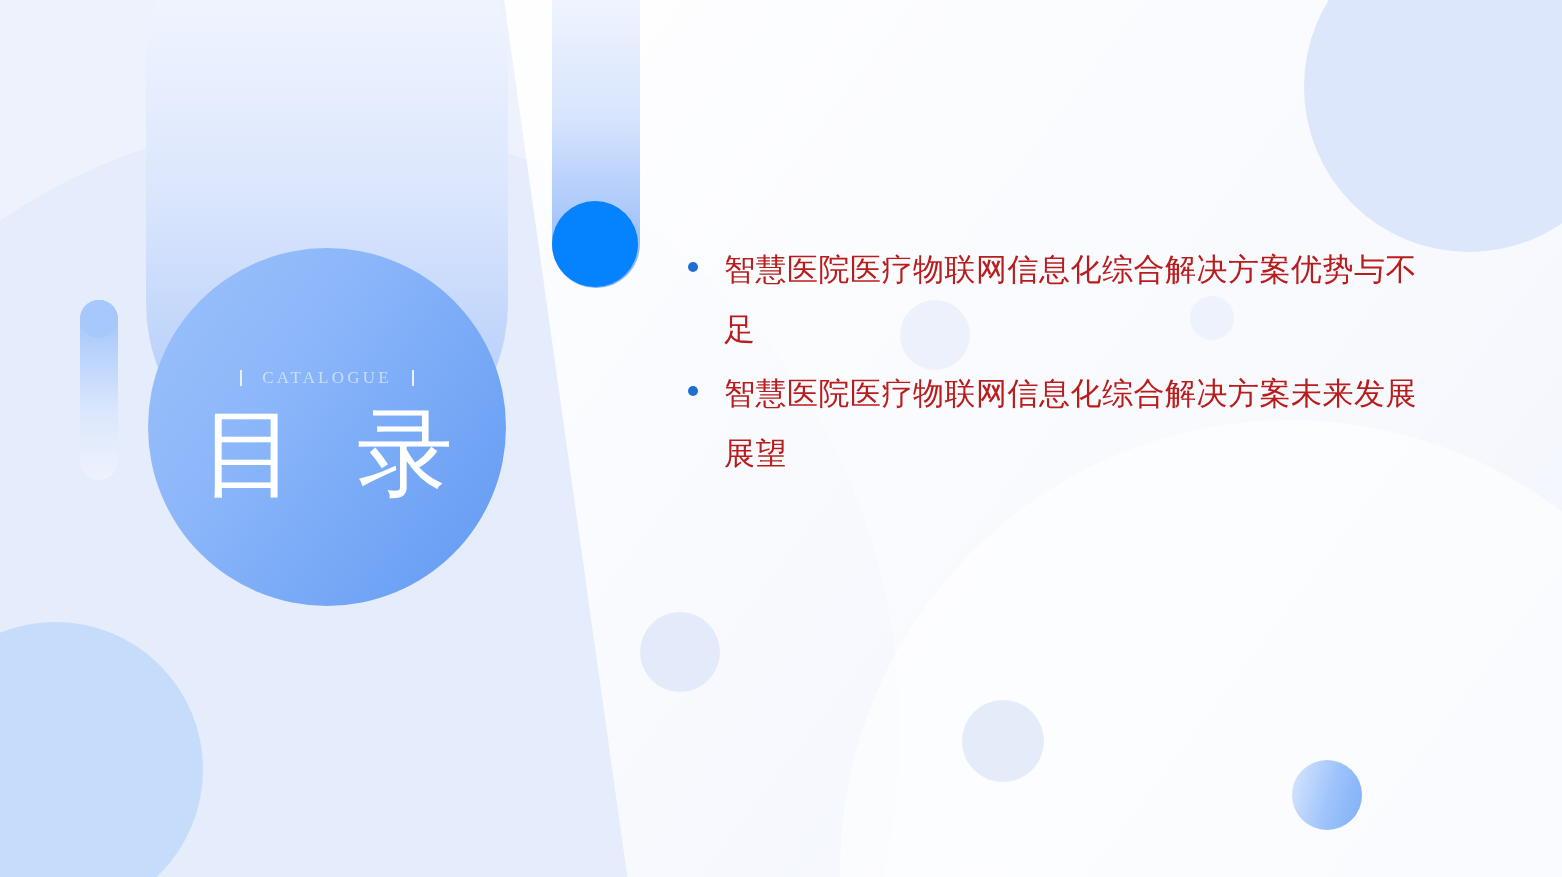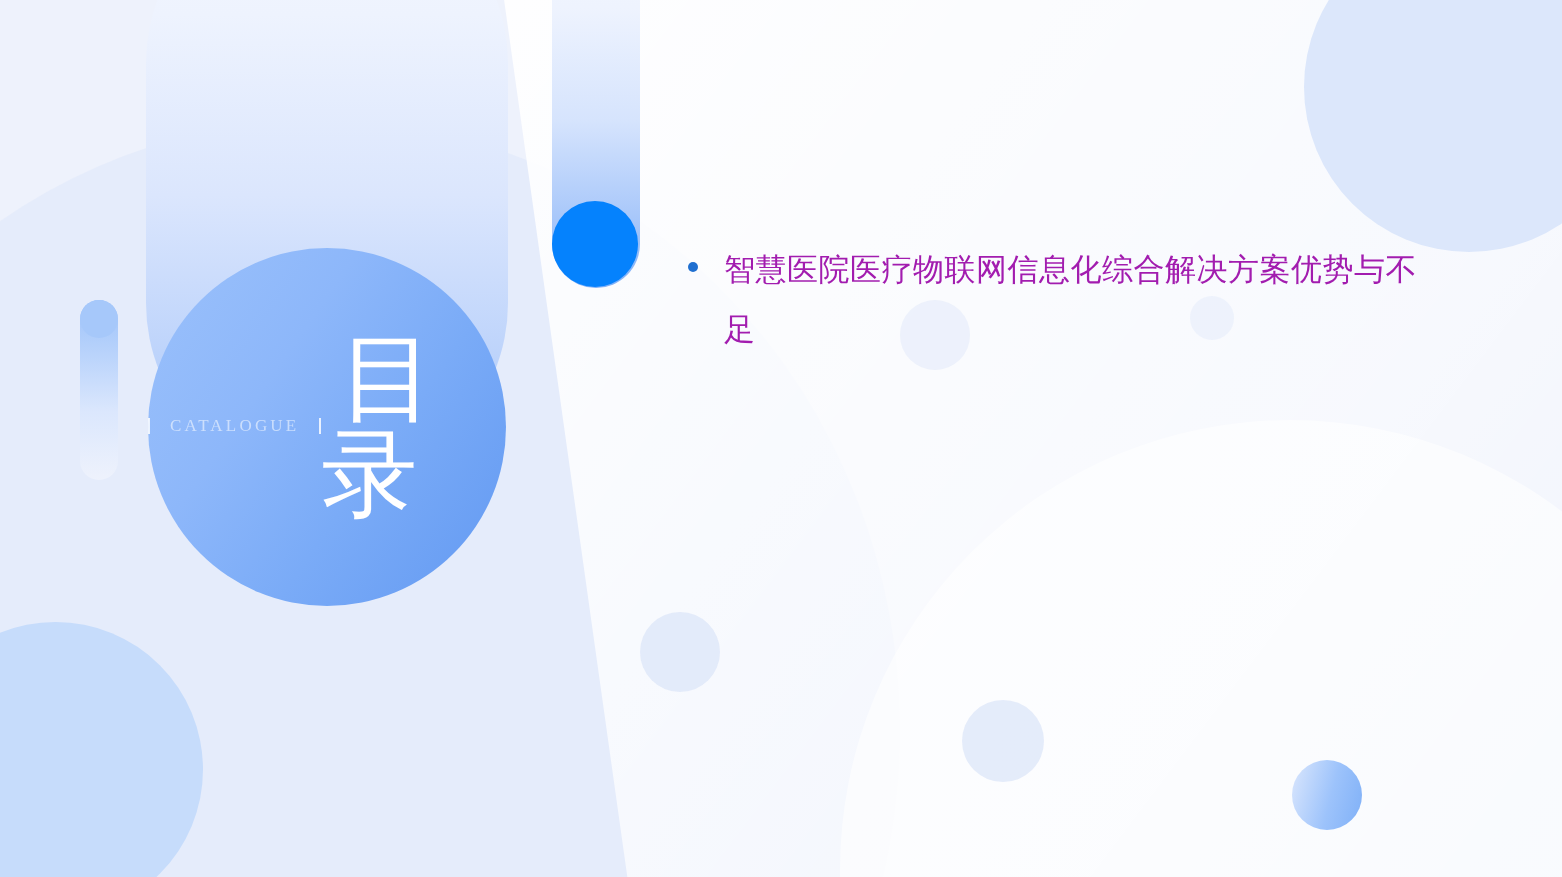--- a/index.html
+++ b/index.html
@@ -151,21 +151,21 @@
   
   .catalogue-circle {
     position: absolute;
     left: 148px;
     top: 248px;
     width: 358px;
     height: 358px;
     border-radius: 50%;
     background: linear-gradient(125deg, #9bc1fb 0%, #8db7fa 35%, #7aabf7 62%, #6299f2 100%);
     display: flex;
-    flex-direction: row;
+    flex-direction: column;
     align-items: center;
     justify-content: center;
   }
 
   .catalogue-eyebrow {
     display: flex;
     align-items: center;
     justify-content: center;
     gap: 20px;
     margin-top: 16px;
@@ -216,21 +216,21 @@
     flex: 0 0 auto;
     width: 10px;
     height: 10px;
     border-radius: 50%;
     background: #1f6fd0;
     margin-top: 22px;
     margin-right: 26px;
   }
 
   .toc-text {
-    color: #a21caf;
+    color: #b91c1c;
     font-size: 31px;
     line-height: 60px;
     font-family: "Liberation Serif", "DejaVu Serif", serif;
     font-weight: 400;
     letter-spacing: 0.5px;
   }
 </style>
 </head>
 <body>
 
@@ -268,16 +268,20 @@
     <div class="catalogue-title">目 录</div>
   </div>
 
   <div class="toc-list">
 
     <div class="toc-item">
       <span class="toc-bullet"></span>
       <span class="toc-text">智慧医院医疗物联网信息化综合解决方案优势与不足</span>
     </div>
 
+    <div class="toc-item">
+      <span class="toc-bullet"></span>
+      <span class="toc-text">智慧医院医疗物联网信息化综合解决方案未来发展展望</span>
+    </div>
 
   </div>
 
 </div>
 
 </body></html>

